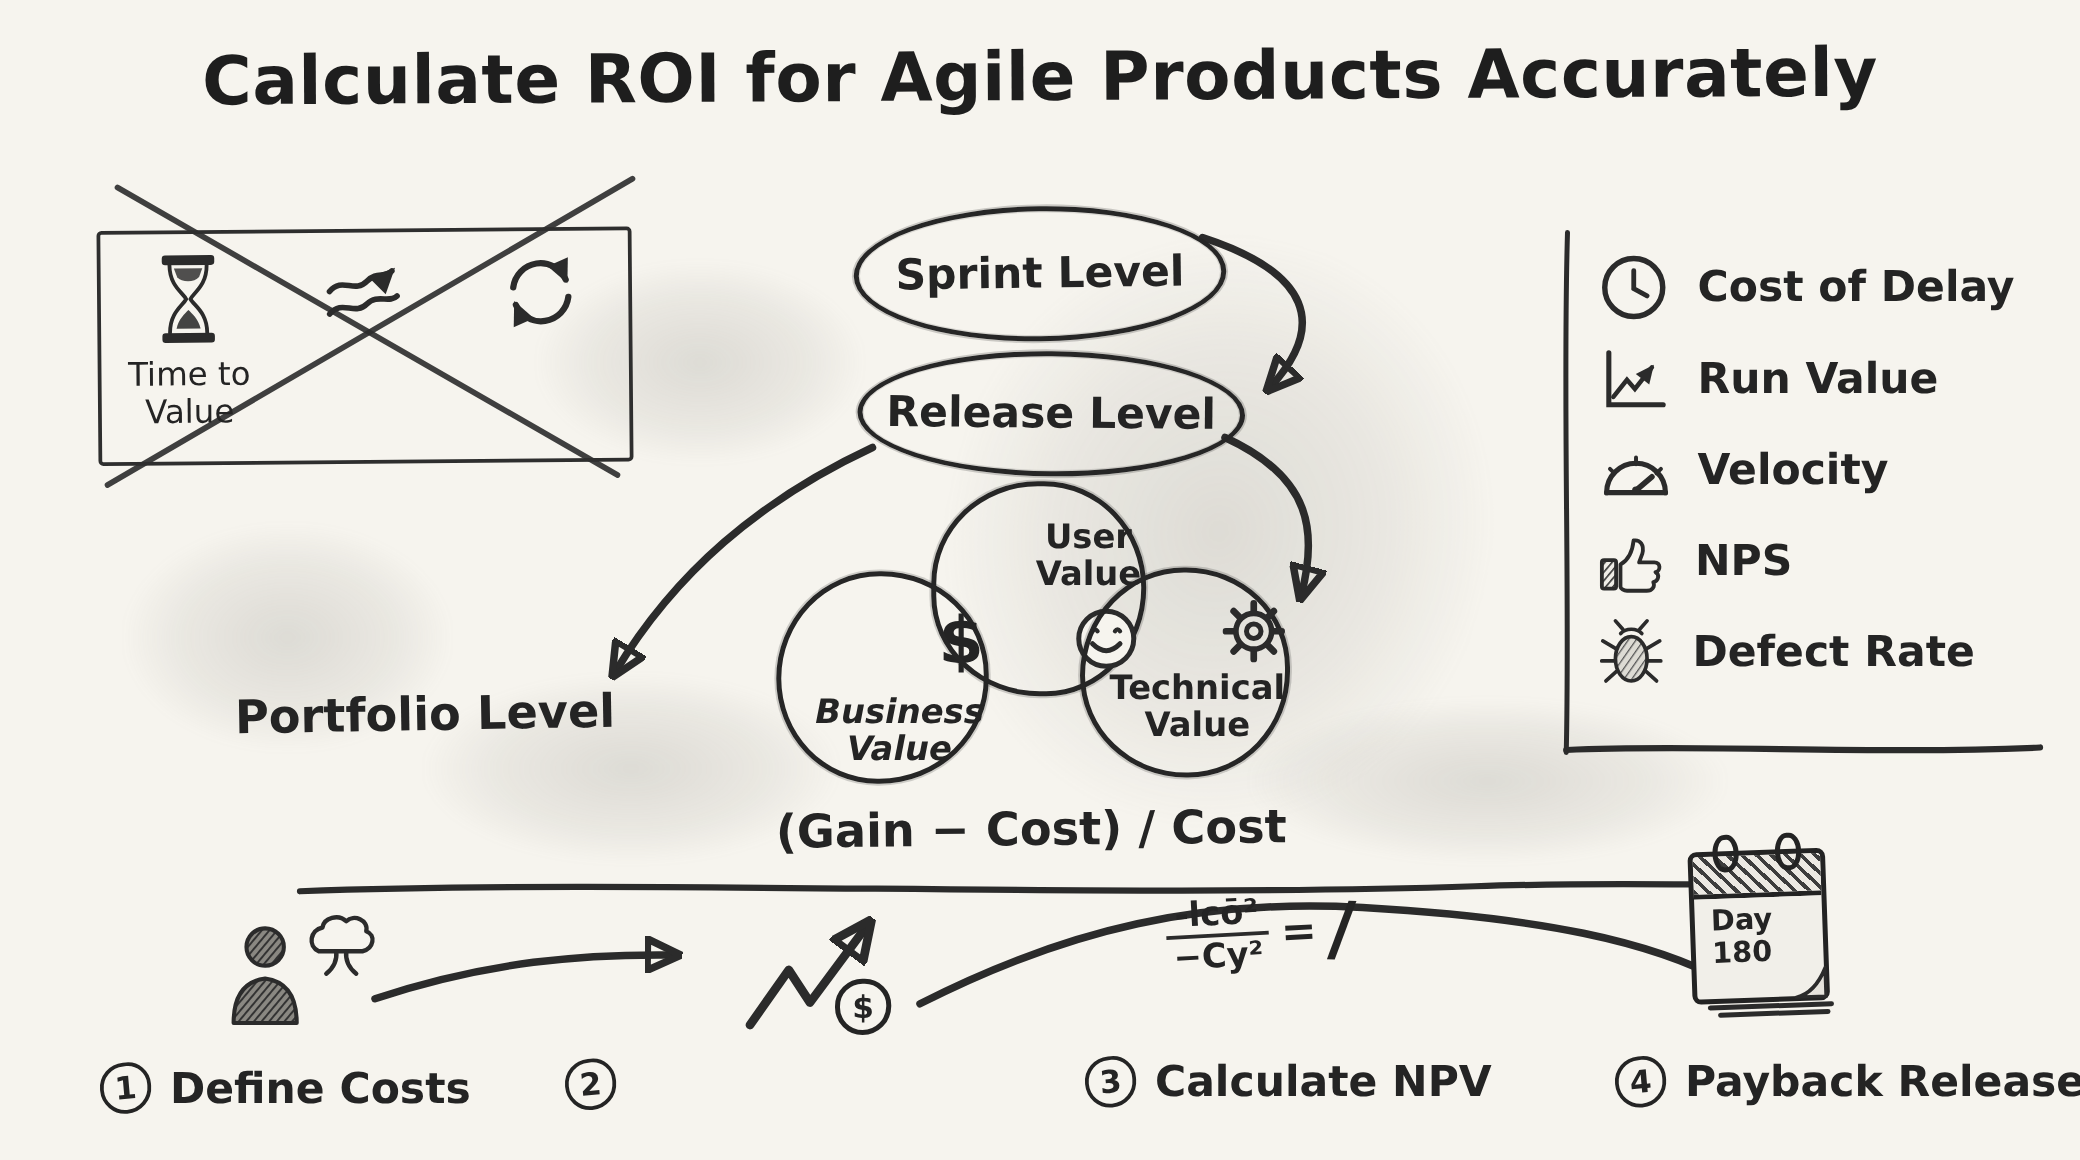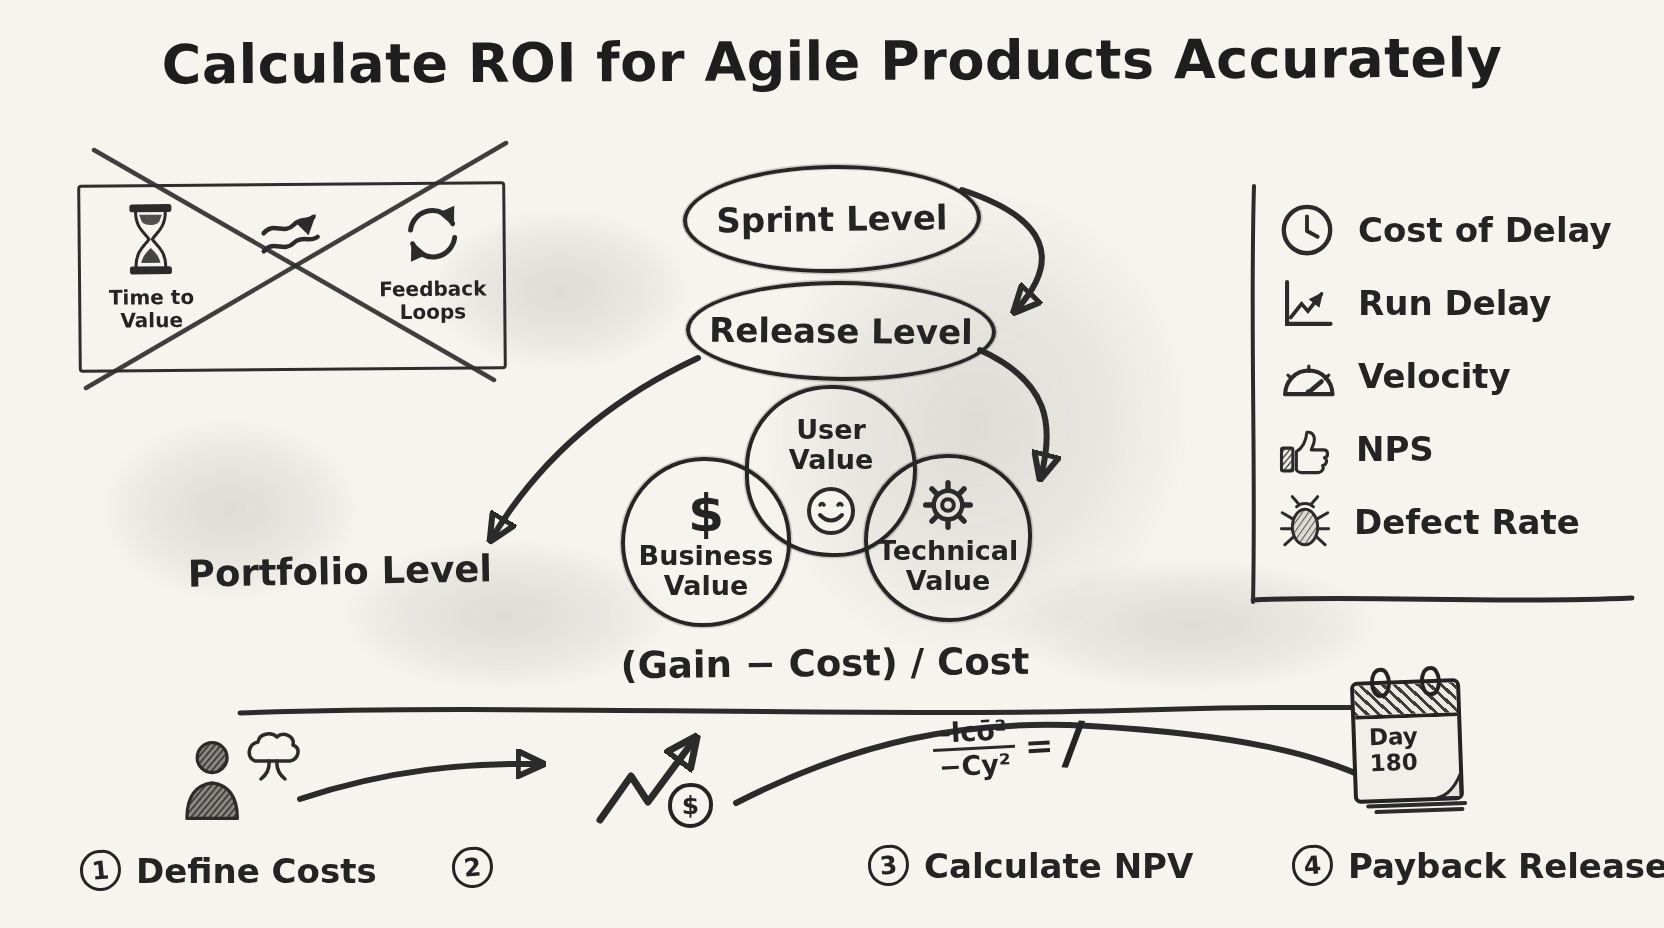--- a/index.html
+++ b/index.html
@@ -12,32 +12,32 @@
   .overlay{position:absolute;left:0;top:0;width:1664px;height:928px;}
   .overlay path{fill:none;stroke:#2b2b2b;stroke-linecap:round;stroke-linejoin:round;}
 
   .title{position:absolute;left:0;top:30px;width:1664px;text-align:center;
          font-size:54px;font-weight:700;letter-spacing:.5px;color:#1e1e1e;transform:rotate(-.3deg);}
 
   .anti-box{position:absolute;left:78px;top:183px;width:428px;height:188px;
             border:3.5px solid #2e2e2e;border-radius:4px;transform:rotate(-.5deg);
             display:flex;justify-content:space-around;align-items:flex-start;padding-top:14px;box-sizing:border-box;}
   .anti-item{display:flex;flex-direction:column;align-items:center;gap:9px;width:33%;}
-  .anti-label{font-size:20px;font-weight:700;text-align:center;line-height:1.15;white-space:pre-line;}
+  .anti-label{font-size:26px;font-weight:400;text-align:center;line-height:1.15;white-space:pre-line;}
 
   .sketch-oval{position:absolute;border:4px solid #262626;border-radius:50%;
                display:flex;align-items:center;justify-content:center;
                box-shadow:0 0 0 1.5px rgba(45,45,45,.22), inset 0 0 0 1px rgba(45,45,45,.14);}
   .oval-label{font-size:34px;font-weight:700;}
 
   .portfolio{position:absolute;left:165px;top:550px;width:350px;text-align:center;
              font-size:37px;font-weight:700;transform:rotate(-1deg);}
 
   .venn{position:absolute;border:4px solid #262626;background:transparent;
-        display:flex;flex-direction:column;align-items:center;box-sizing:border-box;
+        display:flex;flex-direction:column;align-items:flex-end;box-sizing:border-box;
         box-shadow:0 0 0 1.5px rgba(45,45,45,.2);}
   .venn-label{font-size:27px;font-weight:700;text-align:center;line-height:1.12;white-space:pre-line;}
   .dollar-sym{font-size:52px;line-height:1;font-weight:700;}
 
   .roi-formula{position:absolute;left:590px;top:642px;width:470px;text-align:center;
                font-size:37px;font-weight:700;transform:rotate(-.6deg);}
 
   .legend{position:absolute;left:1278px;top:200px;display:flex;flex-direction:column;gap:14px;}
   .legend-row{display:flex;align-items:center;gap:22px;height:59px;}
   .legend-label{font-size:34px;font-weight:700;white-space:nowrap;}
@@ -126,36 +126,34 @@
     <div class="anti-item">
       <svg width="64" height="70" viewBox="0 0 64 64">
         <defs>
           <marker id="cah" viewBox="0 0 5 5" markerWidth="4.2" markerHeight="4.2" refX="4" refY="2.5" orient="auto-start-reverse">
             <path d="M0.3,0.4 L4.8,2.5 L0.3,4.6 Z" fill="#2b2b2b"></path>
           </marker>
         </defs>
         <path d="M10,28 A22,22 0 0 1 52,22" fill="none" stroke="#2b2b2b" stroke-width="5" stroke-linecap="round" marker-end="url(#cah)"></path>
         <path d="M54,36 A22,22 0 0 1 12,42" fill="none" stroke="#2b2b2b" stroke-width="5" stroke-linecap="round" marker-end="url(#cah)"></path>
       </svg>
-      <div class="anti-label">Feedback
-Loops</div>
     </div>
   </div>
 
   <div class="sketch-oval" style="left:683px;top:165px;width:290px;height:100px;transform:rotate(-.8deg);">
     <span class="oval-label">Sprint Level</span>
   </div>
   <div class="sketch-oval" style="left:686px;top:281px;width:302px;height:92px;transform:rotate(.5deg);">
     <span class="oval-label">Release Level</span>
   </div>
   <div class="portfolio">Portfolio Level</div>
 
   <div class="venn" style="left:621px;top:457px;width:170px;height:170px;border-radius:49% 51% 52% 48% / 51% 49% 50% 50%;padding-top:26px;">
     <span class="dollar-sym">$</span>
-    <div class="venn-label" style="margin-top:2px;">Business
+    <div class="venn-label" style="margin-top:16px;font-style:italic;">Business
 Value</div>
   </div>
   <div class="venn" style="left:745px;top:385px;width:172px;height:172px;border-radius:51% 49% 48% 52% / 49% 51% 52% 48%;padding-top:26px;">
     <div class="venn-label">User
 Value</div>
     <svg width="56" height="56" viewBox="0 0 56 56" style="margin-top:10px;">
       <circle cx="28" cy="26" r="22" fill="#f6f4ee" stroke="#2b2b2b" stroke-width="4"></circle>
       <path d="M17,20 Q19,17 21,20 M35,20 Q37,17 39,20" fill="none" stroke="#2b2b2b" stroke-width="3.5" stroke-linecap="round"></path>
       <path d="M17,30 Q28,41 39,30" fill="none" stroke="#2b2b2b" stroke-width="4" stroke-linecap="round"></path>
     </svg>
@@ -185,21 +183,21 @@
     <div class="legend-row">
       <svg width="58" height="58" viewBox="0 0 64 64">
         <defs>
           <marker id="tah" viewBox="0 0 5 5" markerWidth="4.5" markerHeight="4.5" refX="4" refY="2.5" orient="auto-start-reverse">
             <path d="M0.3,0.4 L4.8,2.5 L0.3,4.6 Z" fill="#2b2b2b"></path>
           </marker>
         </defs>
         <path d="M10,9 L10,55 L58,55" fill="none" stroke="#2b2b2b" stroke-width="4.5" stroke-linecap="round"></path>
         <path d="M14,48 L26,33 L33,41 L48,22" fill="none" stroke="#2b2b2b" stroke-width="4" stroke-linecap="round" marker-end="url(#tah)"></path>
       </svg>
-      <span class="legend-label">Run Delay</span>
+      <span class="legend-label">Run Value</span>
     </div>
     <div class="legend-row">
       <svg width="58" height="50" viewBox="0 0 64 52">
         <path d="M8,46 A26,26 0 0 1 60,46" fill="none" stroke="#2b2b2b" stroke-width="4.5" stroke-linecap="round"></path>
         <path d="M8,46 L60,46" stroke="#2b2b2b" stroke-width="4.5" stroke-linecap="round"></path>
         <path d="M15,29 L11,25 M34,21 L34,15 M52,29 L56,25" stroke="#2b2b2b" stroke-width="3.5" stroke-linecap="round"></path>
         <path d="M34,44 L48,32" stroke="#2b2b2b" stroke-width="5" stroke-linecap="round"></path>
         <circle cx="34" cy="44" r="3.5" fill="#2b2b2b"></circle>
       </svg>
       <span class="legend-label">Velocity</span>

